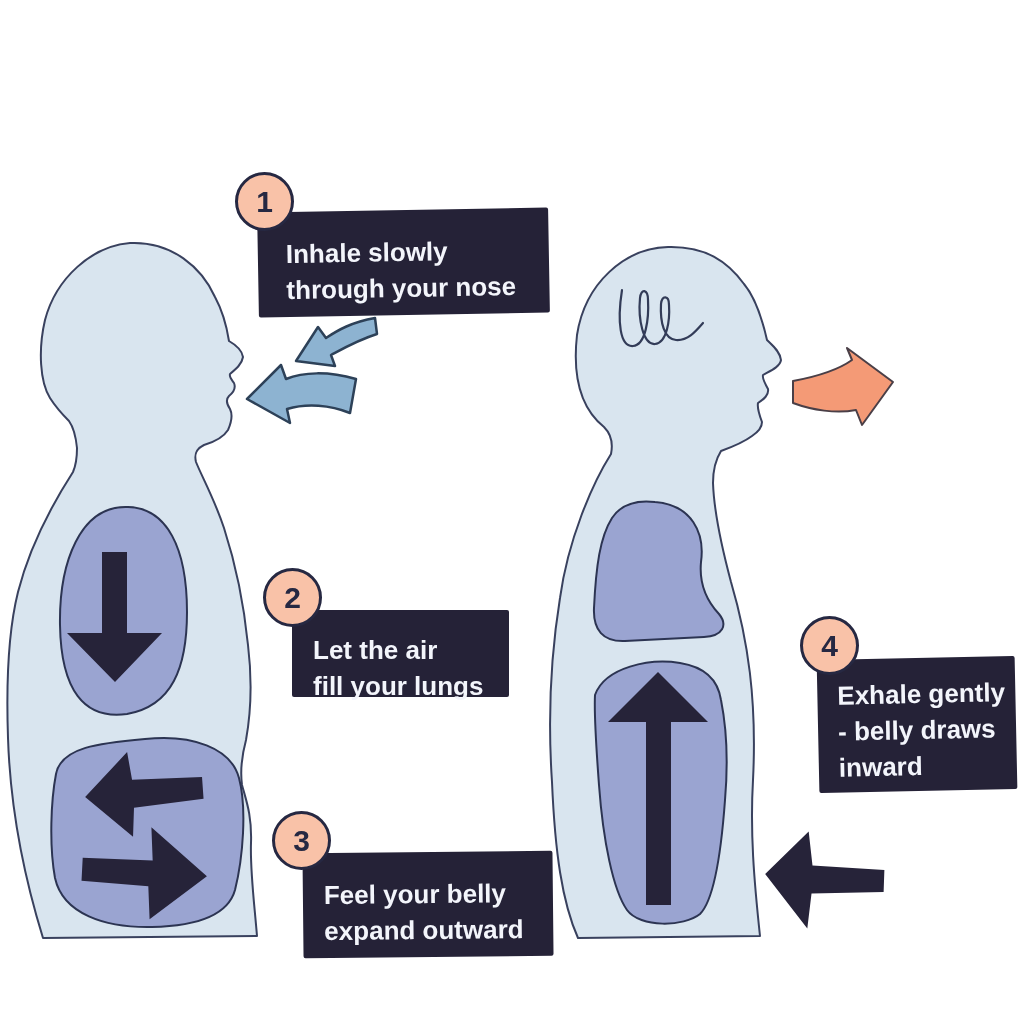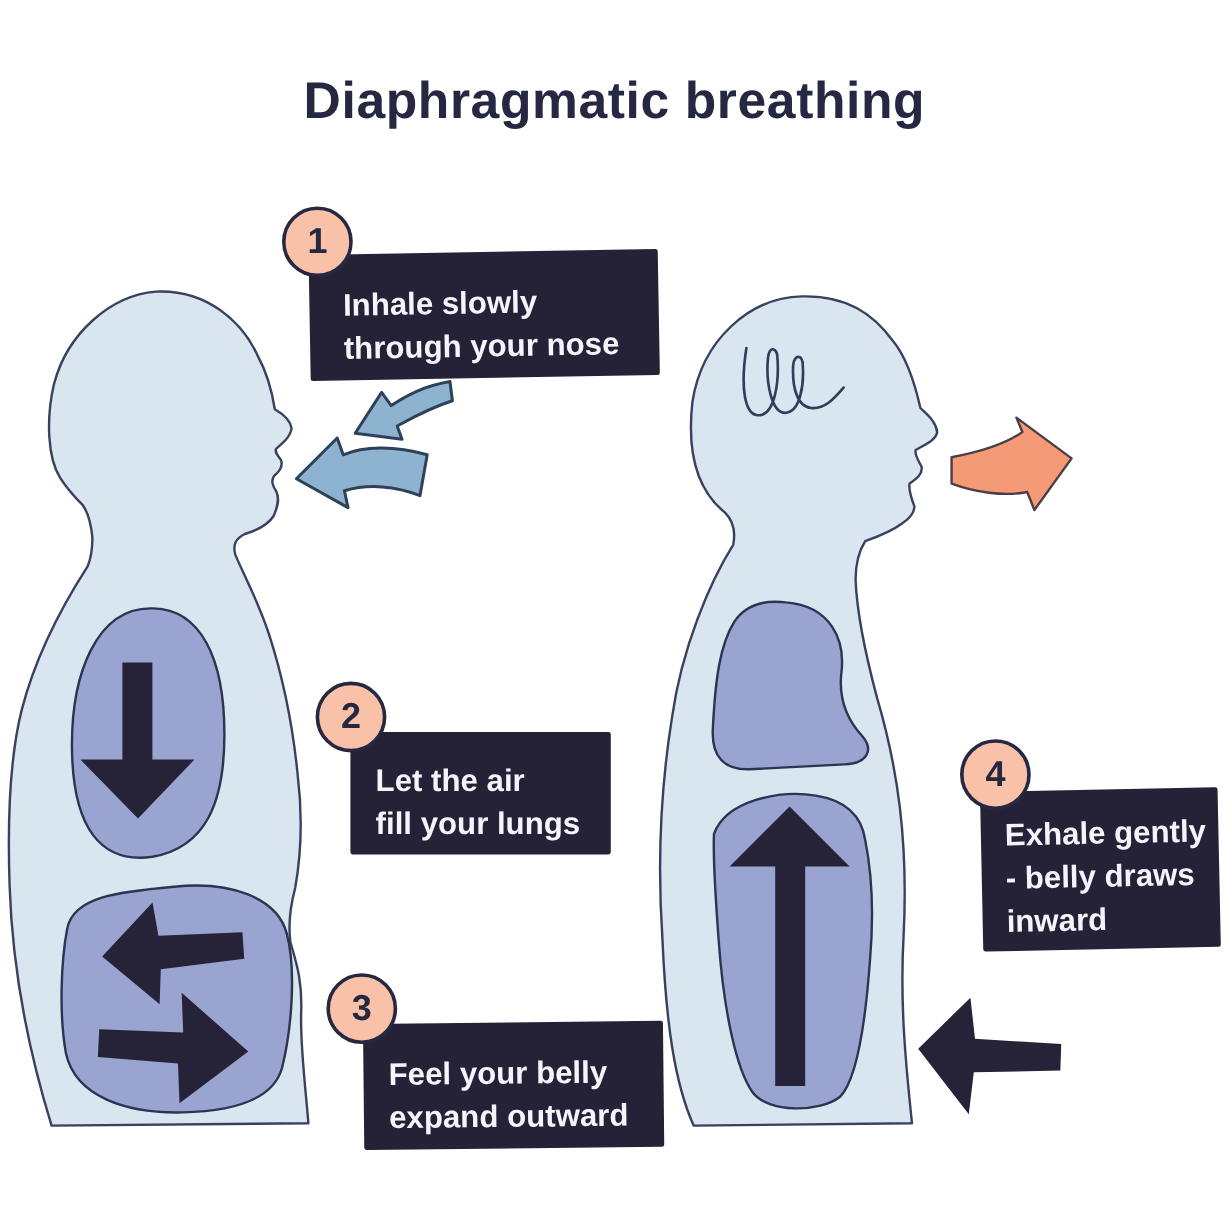--- a/index.html
+++ b/index.html
@@ -42,21 +42,21 @@
     border:3px solid #262842;
     box-sizing:border-box;
     display:flex;align-items:center;justify-content:center;
     font-size:30px;font-weight:800;color:#262842;
     z-index:3;
   }
   
   #box1{left:258px;top:210px;width:291px;height:105px;padding:24px 10px 0 28px;transform:rotate(-1deg);}
   #circle1{left:235px;top:172px;}
   
-  #box2{left:292px;top:610px;width:217px;height:102px;padding:22px 8px 0 21px;}
+  #box2{left:292px;top:610px;width:217px;height:87px;padding:22px 8px 0 21px;}
   #circle2{left:263px;top:568px;}
   
   #box3{left:303px;top:852px;width:250px;height:105px;padding:24px 8px 0 21px;transform:rotate(-0.6deg);}
   #circle3{left:272px;top:811px;}
   
   #box4{left:818px;top:658px;width:198px;height:133px;padding:18px 6px 0 20px;transform:rotate(-1.2deg);}
   #circle4{left:800px;top:616px;}
 </style>
 </head>
 <body>
@@ -180,21 +180,20 @@
 
       <path d="M 793,381
            C 820,376 838,370 852,360
            L 847,348 L 893,382 L 862,425 L 856,410
            C 836,414 812,410 793,403 Z" fill="#f49a76" stroke="#4a3f47" stroke-width="2" stroke-linejoin="round"></path>
 
       <path transform="rotate(2 824 880)" d="M 884,868 L 812,866 L 807,832 L 765,876 L 809,929 L 812,894 L 884,890 Z" fill="#262339"></path>
     </g>
   </svg>
 
-  <h1 class="title">Diaphragmatic breathing</h1>
 
   <div class="step-box" id="box1">Inhale slowly
 through your nose</div>
   <div class="step-circle" id="circle1">1</div>
 
   <div class="step-box" id="box2">Let the air
 fill your lungs</div>
   <div class="step-circle" id="circle2">2</div>
 
   <div class="step-box" id="box3">Feel your belly

